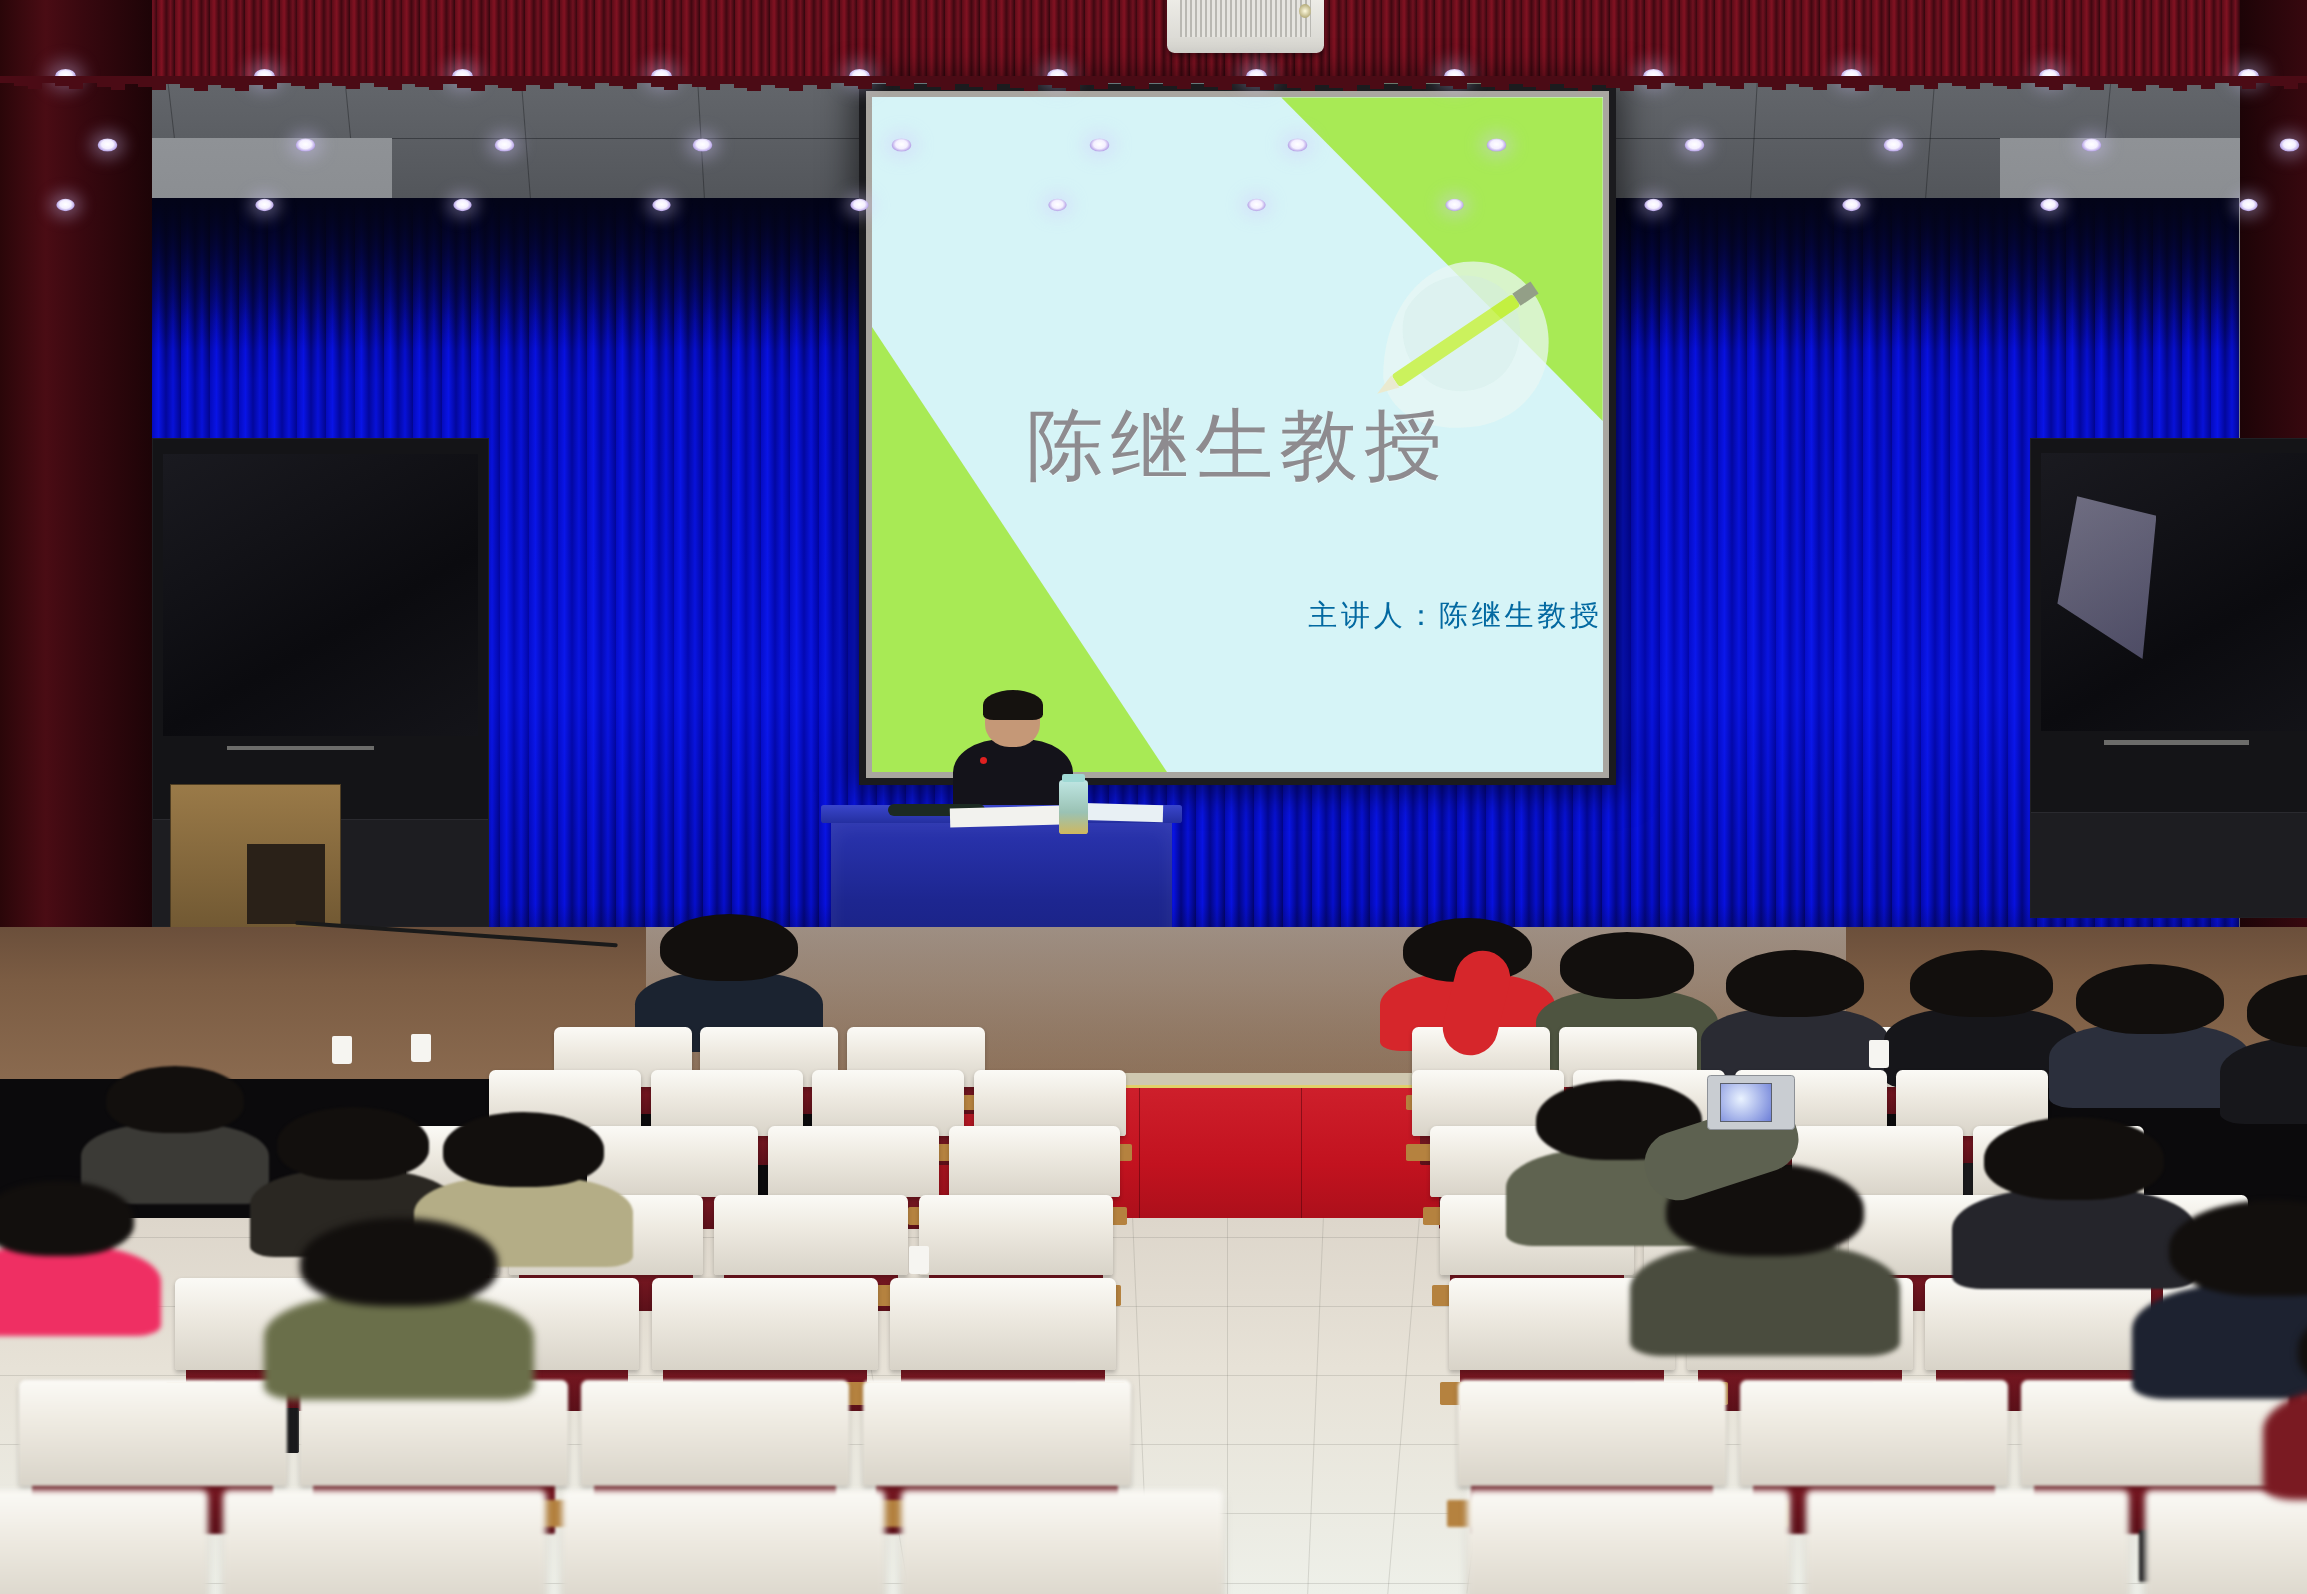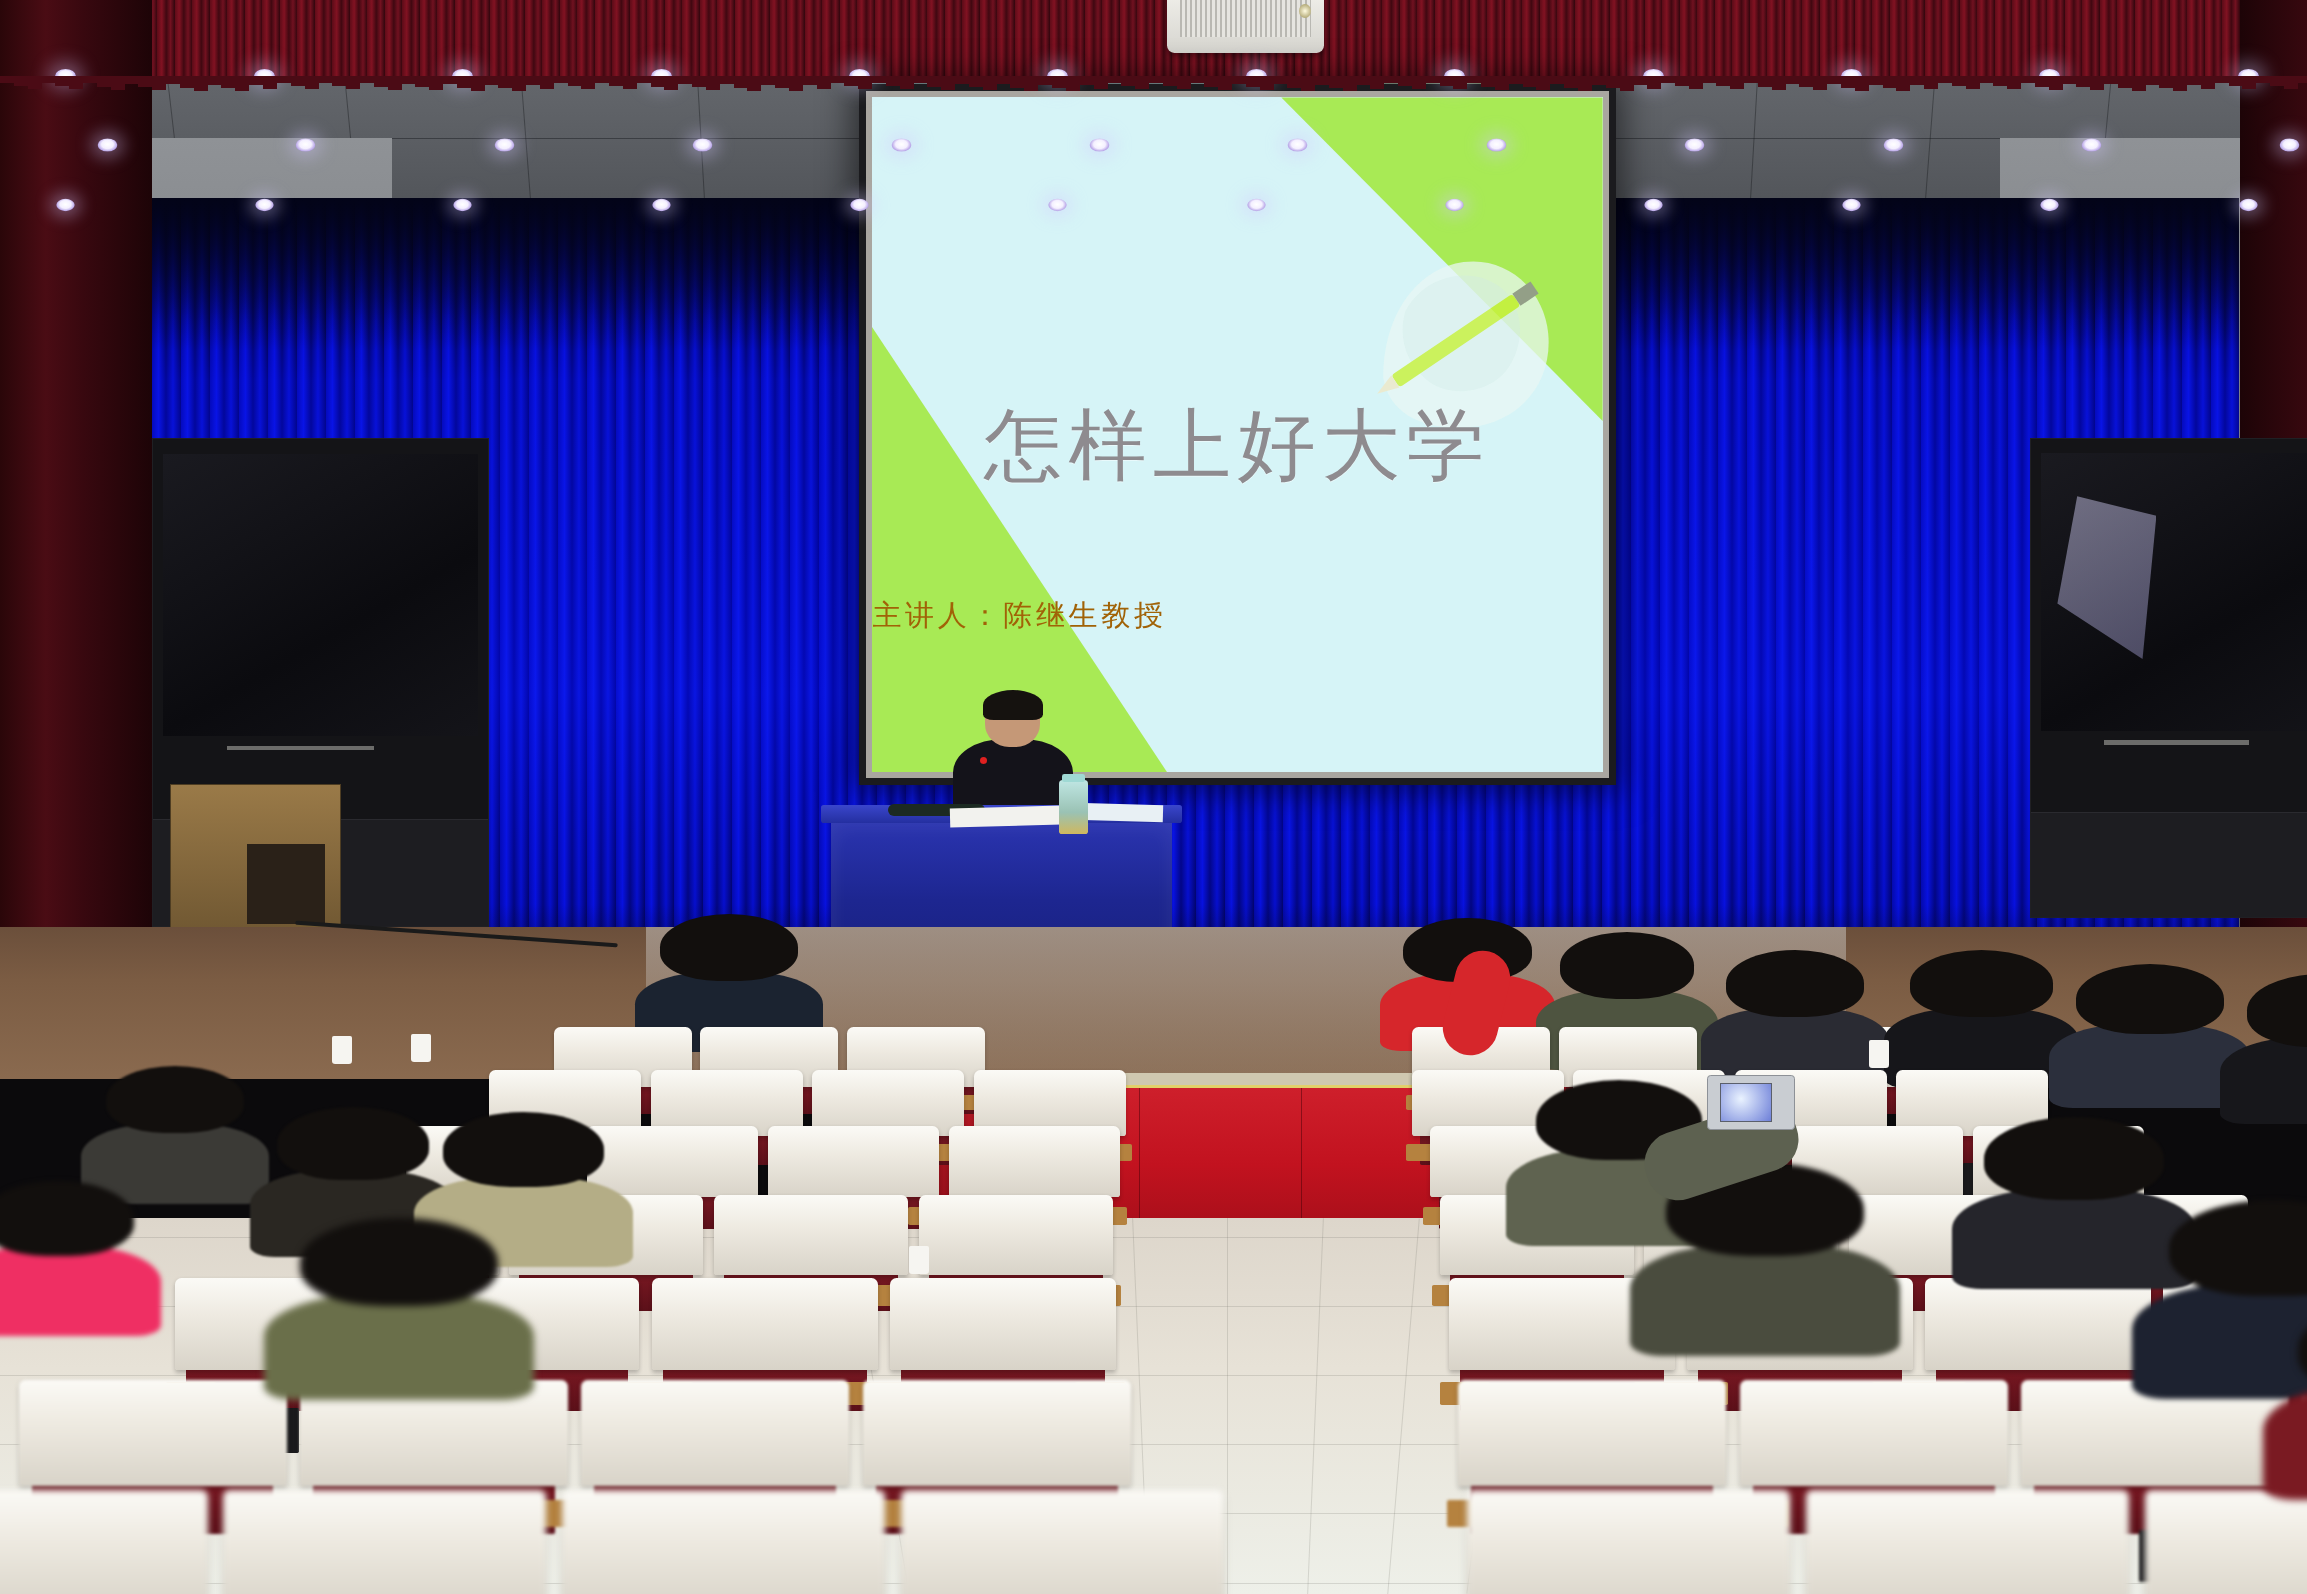--- a/index.html
+++ b/index.html
@@ -94,22 +94,22 @@
   #hand{
     position:absolute;right:4%;top:18%;width:30%;height:34%;
     opacity:.82;
   }
   #slide-title{
     position:absolute;left:0;right:0;top:44%;text-align:center;
     color:#8e8b8f;font-size:78px;letter-spacing:6.5px;font-weight:500;
     text-shadow:0 1.4px 0 rgba(255,255,255,.45);
   }
   #slide-subtitle{
-    position:absolute;left:0;right:0;top:74%;text-align:left;
-    color:#a16207;font-size:29px;letter-spacing:3.7px;
+    position:absolute;left:0;right:0;top:74%;text-align:right;
+    color:#0369a1;font-size:29px;letter-spacing:3.7px;
   }
 
   
   .tv{position:absolute;background:#141417;border:1.8px solid #202024;}
   .tv .tvscreen{position:absolute;left:3%;top:3%;width:94%;height:58%;
     background:linear-gradient(150deg,#1a1a20,#0b0b0f 60%,#141419);}
   .tv .tvstrip{position:absolute;left:22%;top:63%;width:44%;height:4.6px;background:#9b9b97;opacity:.65;}
   .tv .tvbase{position:absolute;left:0;bottom:0;width:100%;height:22%;background:#1d1d21;border-top:1.4px solid #2a2a2f;}
   #tv-left{left:152px;top:438px;width:337px;height:489px;}
   #tv-right{left:2030px;top:438px;width:332px;height:480px;}
@@ -258,21 +258,21 @@
         <div class="wedge-tr"></div>
         <svg id="hand" viewBox="0 0 300 300">
           <path d="M40 210 C40 120 90 60 150 52 C210 44 260 90 266 150 C272 215 230 270 160 278 C100 284 48 262 40 210 Z" fill="#e9f7f4" opacity=".9"></path>
           <path d="M70 120 C95 70 160 56 200 86 C232 110 236 160 212 196 C188 232 130 240 98 212 C72 190 60 156 70 120 Z" fill="#dff2ef"></path>
           <g transform="rotate(-34 150 150)">
             <rect x="36" y="142" width="200" height="20" rx="5" fill="#c9f23c"></rect>
             <polygon points="36,142 6,152 36,162" fill="#efe9c8"></polygon>
             <rect x="236" y="142" width="30" height="20" fill="#8f8f93"></rect>
           </g>
         </svg>
-        <div id="slide-title">怎样上好大学</div>
+        <div id="slide-title">陈继生教授</div>
         <div id="slide-subtitle">主讲人：陈继生教授</div>
       </div>
     </div>
   </div>
 
   <div id="speaker">
     <div class="body"></div>
       <div class="head"></div>
       <div class="hair"></div>
       <div class="badge"></div>

